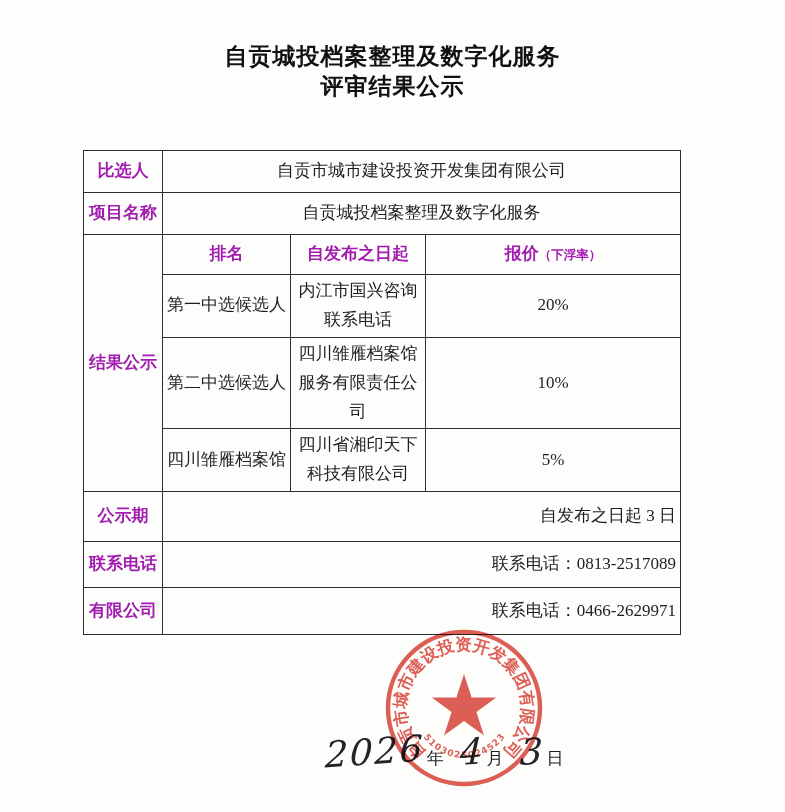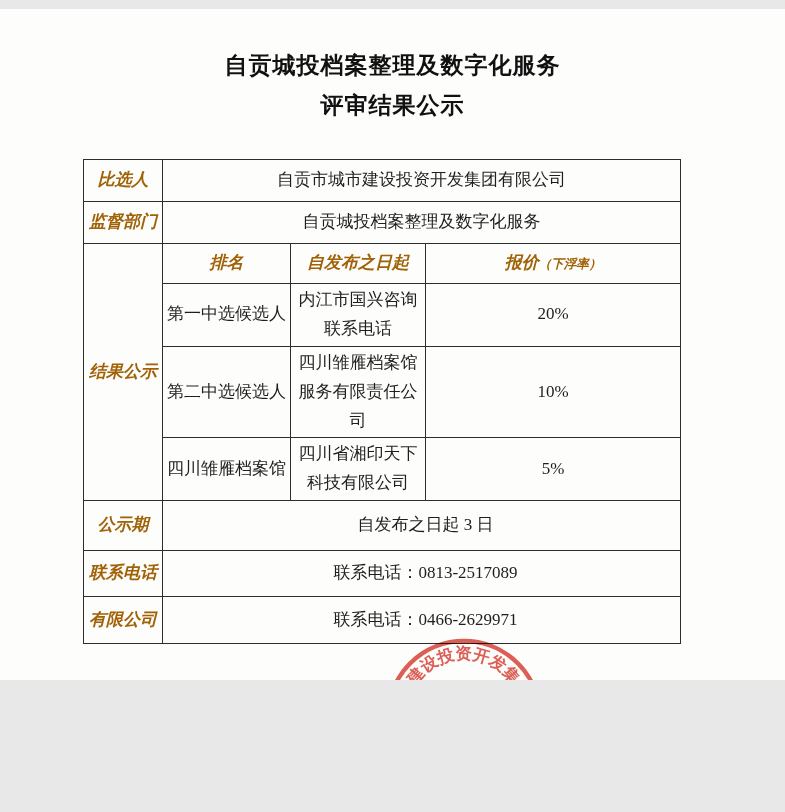--- a/index.html
+++ b/index.html
@@ -1,36 +1,36 @@
 <!DOCTYPE html>
 <html><head>
 <meta charset="utf-8">
 <style>
   html,body { margin:0; padding:0; background:#e8e8e8; }
   .page {
     position:relative;
-    width:785px; height:671px;
-    margin:9px auto;
+    width:785px; height:812px;
+    margin:0 auto;
     background:#fdfdfc;
     overflow:hidden;
     font-family:"Liberation Serif","DejaVu Serif",serif;
     color:#1e1e1e;
   }
   .title {
     position:absolute; left:0; right:0;
     text-align:center;
     font-family:"Liberation Sans","DejaVu Sans",sans-serif;
     font-weight:700;
     font-size:23px;
     letter-spacing:1px;
     color:#111;
     margin:0;
   }
   .title-1 { top:41px; }
-  .title-2 { top:81px; }
+  .title-2 { top:71px; }
 
   table.main-table {
     position:absolute;
     left:83px; top:150px;
     width:597px;
     border-collapse:collapse;
     table-layout:fixed;
   }
   .main-table td {
     border:1.5px solid #2d2d2d;
@@ -53,25 +53,24 @@
   .r-cand3      { height:60px; }
   .r-period     { height:50px; }
   .r-objection  { height:46px; }
   .r-supervision{ height:47px; }
 
   .main-table td.label,
   .main-table td.th {
     font-family:"Liberation Sans","DejaVu Sans",sans-serif;
     font-weight:700;
     font-size:17px;
-    color:#a16207;
-    font-style:italic;
+    color:#a21caf;
   }
   .main-table td.left {
-    text-align:center;
+    text-align:right;
     padding-left:12px;
   }
   .pre { white-space:pre-line; }
   .price-note { font-size:12.5px; font-weight:700; }
 
   .signature {
     position:absolute;
     left:256px; top:700px;
     font-size:18.5px;
     white-space:nowrap;
@@ -135,21 +134,21 @@
         <col class="c2">
         <col class="c3">
         <col class="c4">
       </colgroup>
     <tbody>
       <tr class="r-selector">
         <td class="label">比选人</td>
         <td colspan="3">自贡市城市建设投资开发集团有限公司</td>
       </tr>
       <tr class="r-project">
-        <td class="label">监督部门</td>
+        <td class="label">项目名称</td>
         <td colspan="3">自贡城投档案整理及数字化服务</td>
       </tr>
       <tr class="r-subheader">
         <td class="label" rowspan="4">结果公示</td>
         <td class="th">排名</td>
         <td class="th">自发布之日起</td>
         <td class="th"><span>报价</span><span class="price-note">（下浮率）</span></td>
       </tr>
       <tr class="r-cand1">
         <td>第一中选候选人</td>

